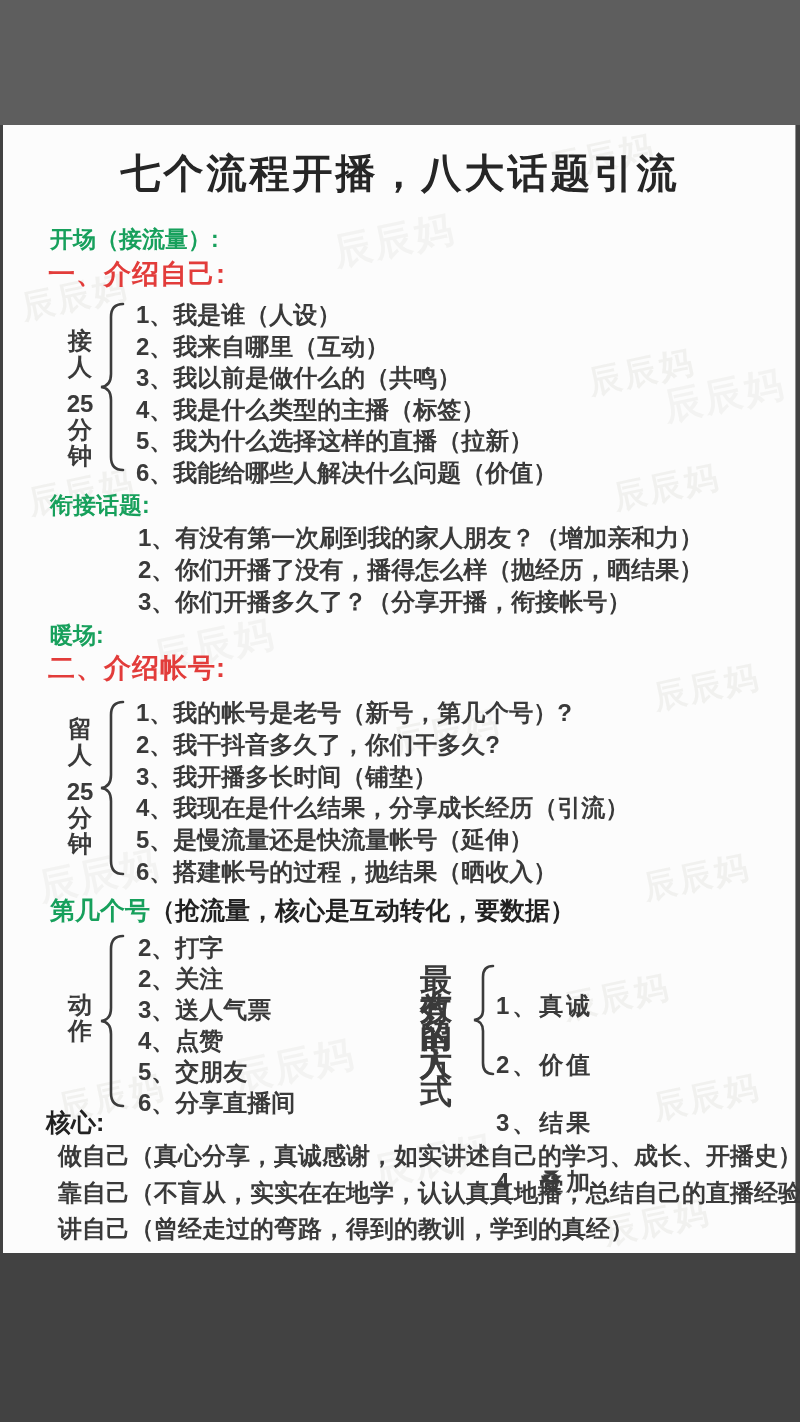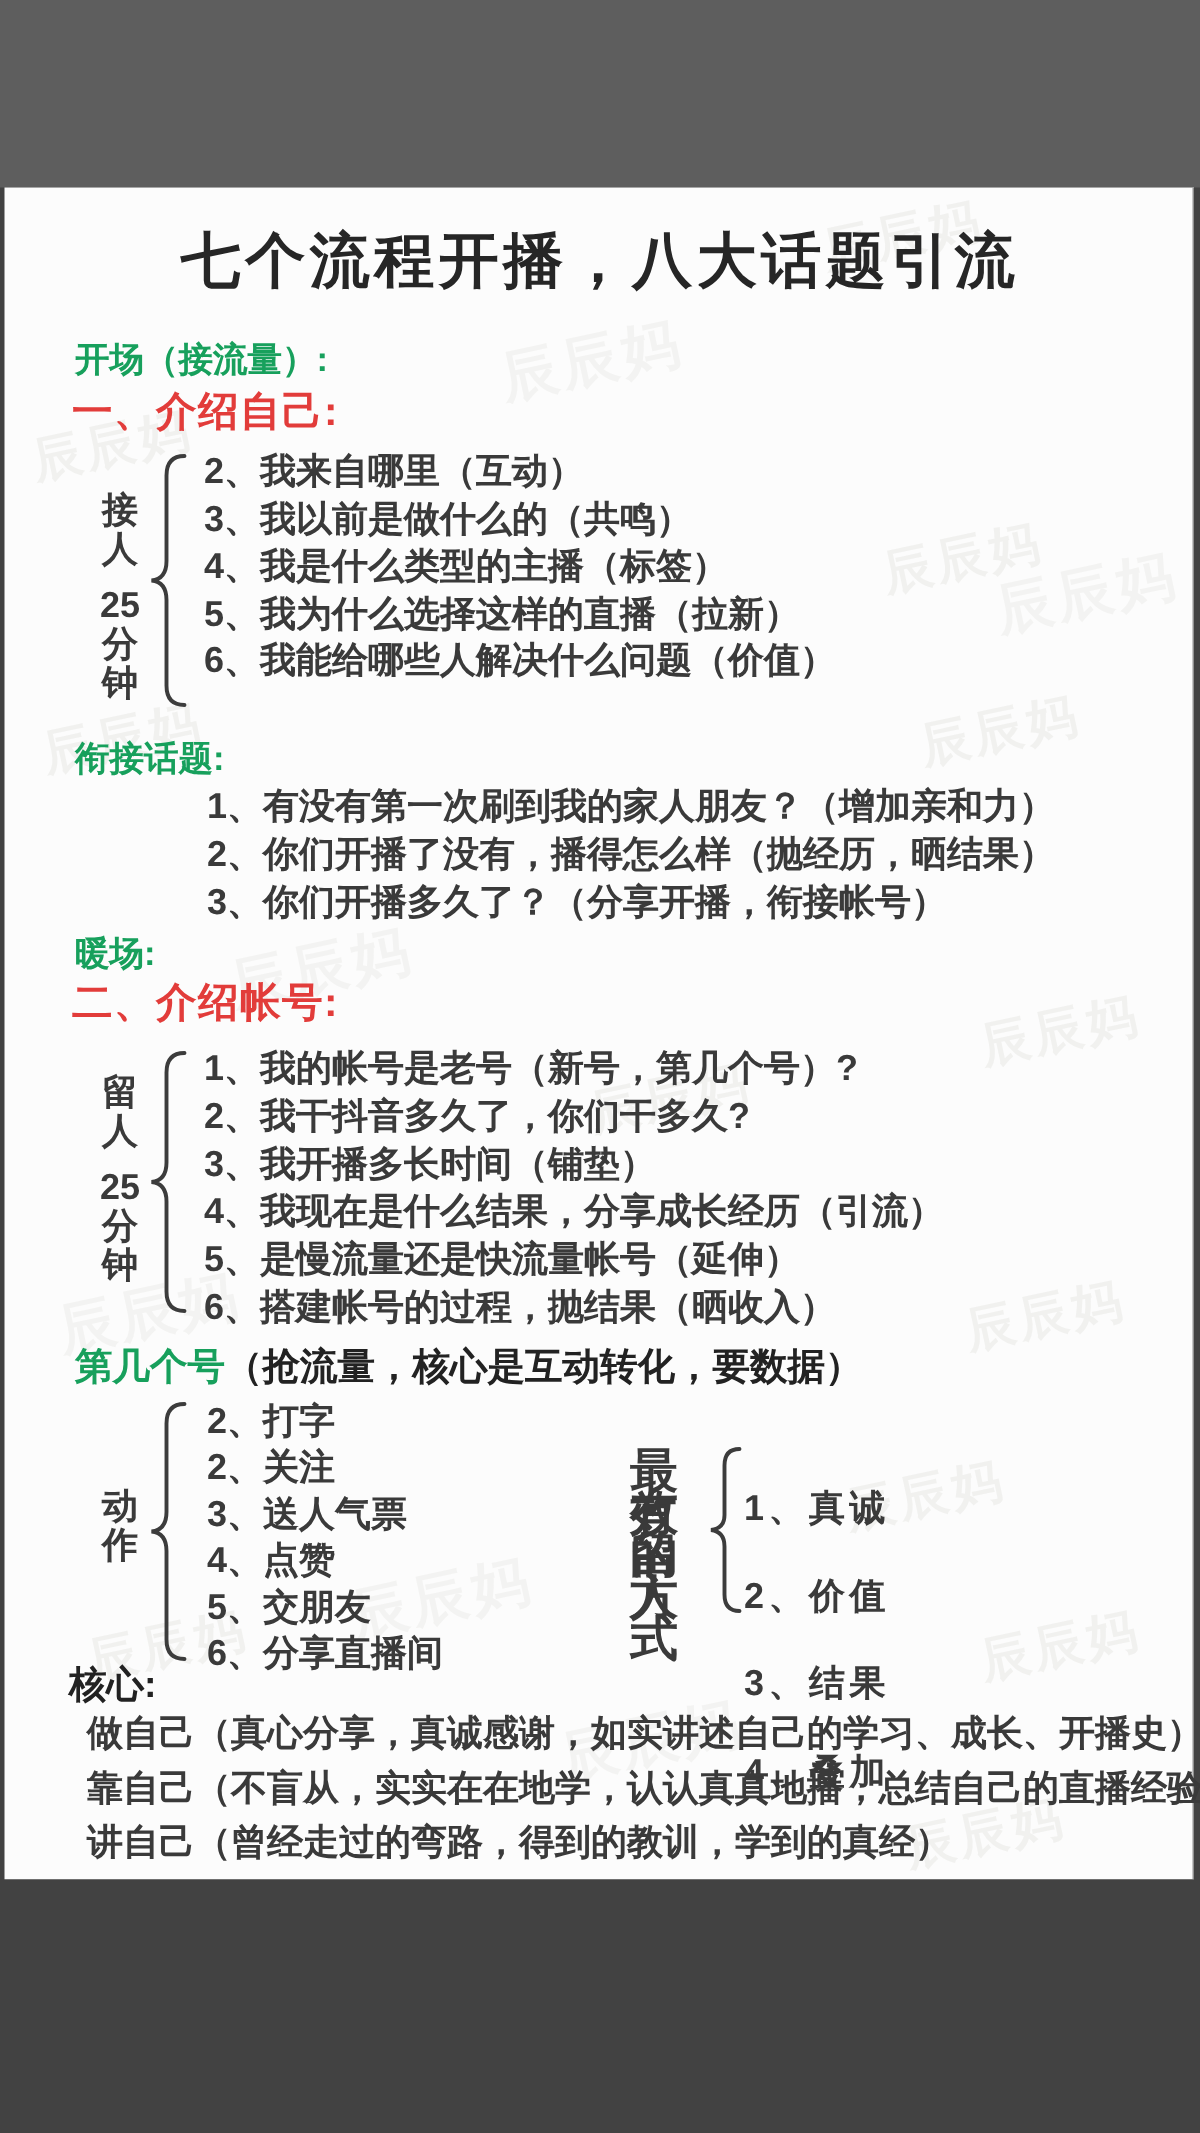--- a/index.html
+++ b/index.html
@@ -79,20 +79,21 @@
     <div class="row">接</div>
     <div class="row">人</div>
     <div class="row gap">25</div>
     <div class="row">分</div>
     <div class="row">钟</div>
   </div>
   <svg class="brace" style="left:98px;top:301px" width="28" height="172" viewBox="0 0 28 172">
     <path d="M25,3 Q13,3 13,16 L13,73 Q13,85 3,86 Q13,87 13,99 L13,156 Q13,169 25,169"></path>
   </svg>
   <div class="items" style="left:136px;top:299px">
+    <div class="li">1、我是谁（人设）</div>
     <div class="li">2、我来自哪里（互动）</div>
     <div class="li">3、我以前是做什么的（共鸣）</div>
     <div class="li">4、我是什么类型的主播（标签）</div>
     <div class="li">5、我为什么选择这样的直播（拉新）</div>
     <div class="li">6、我能给哪些人解决什么问题（价值）</div>
   </div>
 
   <div class="abs h-green" style="left:50px;top:490px">衔接话题:</div>
   <div class="items loose" style="left:138px;top:522px">
     <div class="li">1、有没有第一次刷到我的家人朋友？（增加亲和力）</div>

